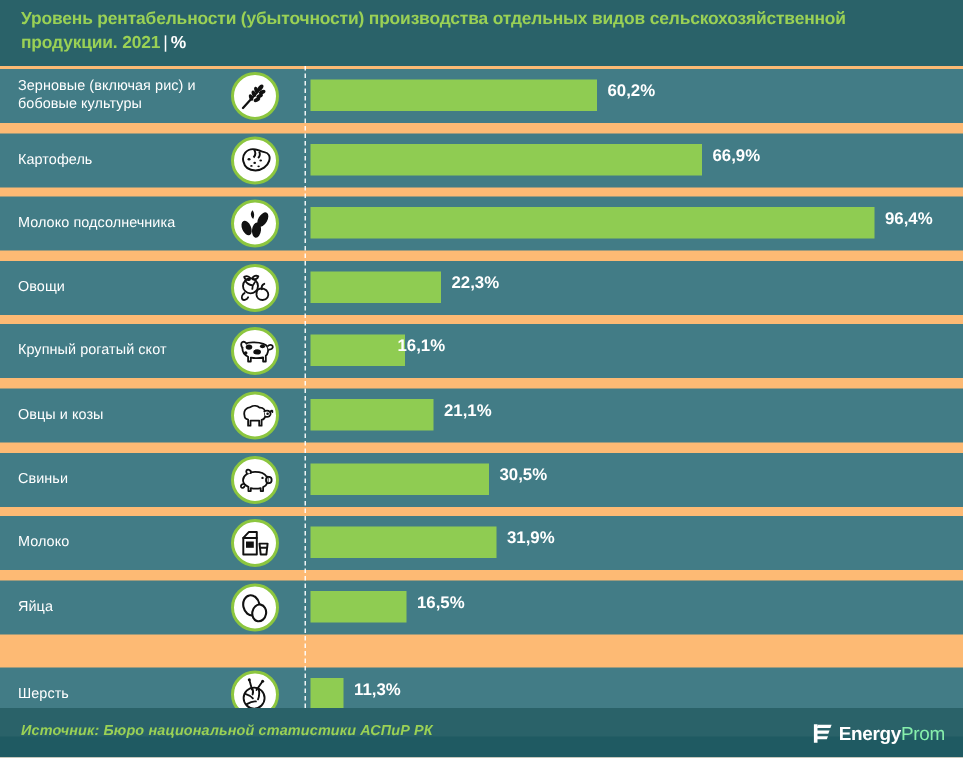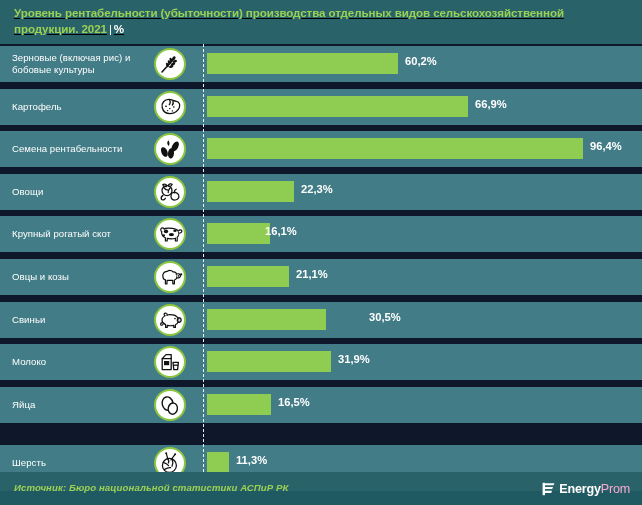--- a/index.html
+++ b/index.html
@@ -19,21 +19,20 @@
 
   
   .header {
     position: absolute;
     left: 0; top: 0;
     width: 642px;
     height: 44px;
     background: #2a6269;
     box-sizing: border-box;
     padding: 5px 14px 0 14px;
-    text-decoration: underline;
   }
   .header-title {
     color: #9ad155;
     font-size: 11.6px;
     font-weight: bold;
     line-height: 16px;
     letter-spacing: -0.1px;
   }
   .header-title .sep {
     color: #ffffff;
@@ -45,21 +44,21 @@
     font-weight: bold;
   }
 
   
   .chart-body {
     position: absolute;
     left: 0;
     top: 44px;
     width: 642px;
     height: 428px;
-    background: #0f172a;
+    background: #fdba74;
   }
 
   .row {
     position: absolute;
     left: 0;
     width: 642px;
     height: 36px;
     background: #427c86;
   }
 
@@ -151,21 +150,21 @@
     gap: 4px;
   }
   .logo-mark { display: block; }
   .logo-text {
     color: #ffffff;
     font-size: 12.6px;
     letter-spacing: -0.2px;
     white-space: nowrap;
   }
   .logo-text .b { font-weight: bold; }
-  .logo-text .l { font-weight: normal; color: #f9a8d4; }
+  .logo-text .l { font-weight: normal; color: #86efac; }
 </style>
 </head>
 <body>
 
 <div id="infographic">
 
   <div class="header">
     <div class="header-title">
       <span>Уровень рентабельности (убыточности) производства отдельных видов сельскохозяйственной продукции. 2021</span><span class="sep">|</span><span class="unit">%</span>
     </div>
@@ -205,21 +204,21 @@
         <ellipse cx="15.8" cy="13.0" rx="0.9" ry="0.7"></ellipse>
         <ellipse cx="9.6" cy="16.6" rx="0.8" ry="0.6"></ellipse>
         <ellipse cx="14.4" cy="16.9" rx="0.8" ry="0.6"></ellipse>
       </g>
     </svg>
           </div>
           <div class="bar" style="width: 261px;"></div>
           <div class="bar-value" style="left: 475px;">66,9%</div>
         </div>
         <div class="row" style="top: 87.2px;">
-          <div class="row-label">Семена рентабельности</div>
+          <div class="row-label">Молоко подсолнечника</div>
           <div class="icon-badge">
             <svg width="24" height="24" viewBox="0 0 24 24" fill="#111">
       <ellipse cx="6.4" cy="15.0" rx="3.0" ry="5.1" transform="rotate(-24 6.4 15.0)"></ellipse>
       <ellipse cx="13.0" cy="16.4" rx="3.0" ry="5.1" transform="rotate(6 13.0 16.4)"></ellipse>
       <ellipse cx="17.2" cy="9.4" rx="3.0" ry="5.3" transform="rotate(30 17.2 9.4)"></ellipse>
       <path d="M10.4 3.2 C11.6 5.0 11.8 7.2 10.8 9.0 C9.0 7.4 8.6 5.0 10.4 3.2Z"></path>
     </svg>
           </div>
           <div class="bar" style="width: 376px;"></div>
           <div class="bar-value" style="left: 590px;">96,4%</div>
@@ -279,21 +278,21 @@
       <path d="M4.0 11.2 C4.0 7.8 7.6 5.6 12.0 5.6 C15.6 5.6 18.6 6.8 19.8 8.8 C21.4 8.6 22.6 9.6 22.6 11.0 C22.6 12.4 21.4 13.4 20.0 13.2 C19.6 14.6 18.4 15.4 17.4 15.8 L17.4 18.4 L15.8 18.4 L15.8 16.4 C14.0 16.8 11.0 16.8 9.2 16.4 L9.2 18.4 L7.6 18.4 L7.6 15.6 C5.4 14.6 4.0 13.0 4.0 11.2Z" fill="#fff"></path>
       <ellipse cx="21.2" cy="11.0" rx="1.9" ry="2.1" fill="#fff"></ellipse>
       <circle cx="20.8" cy="10.4" r="0.5" fill="#111" stroke="none"></circle>
       <circle cx="20.8" cy="11.7" r="0.5" fill="#111" stroke="none"></circle>
       <circle cx="17.0" cy="9.6" r="0.8" fill="#111" stroke="none"></circle>
       <path d="M6.6 6.6 C5.6 5.0 6.4 3.8 8.0 4.2 C9.0 4.5 9.4 5.6 9.2 6.4" fill="#fff"></path>
       <path d="M4.4 13.6 C3.0 13.8 2.2 14.8 2.8 15.8 C3.4 16.6 4.6 16.2 5.0 15.2"></path>
     </svg>
           </div>
           <div class="bar" style="width: 119px;"></div>
-          <div class="bar-value" style="left: 333px; margin-left: 36px;">30,5%</div>
+          <div class="bar-value" style="left: 333px;">30,5%</div>
         </div>
         <div class="row" style="top: 300.2px;">
           <div class="row-label">Молоко</div>
           <div class="icon-badge">
             <svg width="24" height="24" viewBox="0 0 24 24" fill="none" stroke="#111" stroke-width="1.3" stroke-linejoin="round">
       <path d="M4.2 8.6 L8.0 4.6 L13.2 4.6 L13.2 8.6 Z" fill="#fff"></path>
       <rect x="4.2" y="8.6" width="9.0" height="11.0" fill="#fff"></rect>
       <rect x="6.0" y="11.0" width="5.2" height="4.2" fill="#111" stroke="none"></rect>
       <path d="M15.0 12.4 L20.4 12.4 L19.6 19.6 L15.8 19.6 Z" fill="#fff"></path>
       <path d="M15.3 15.2 L20.1 15.2"></path>

